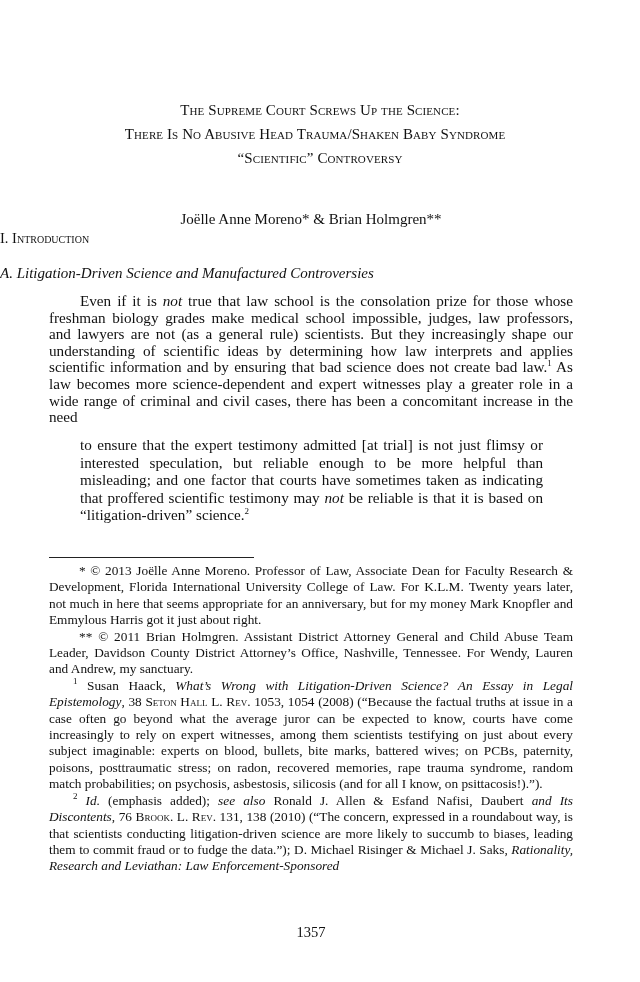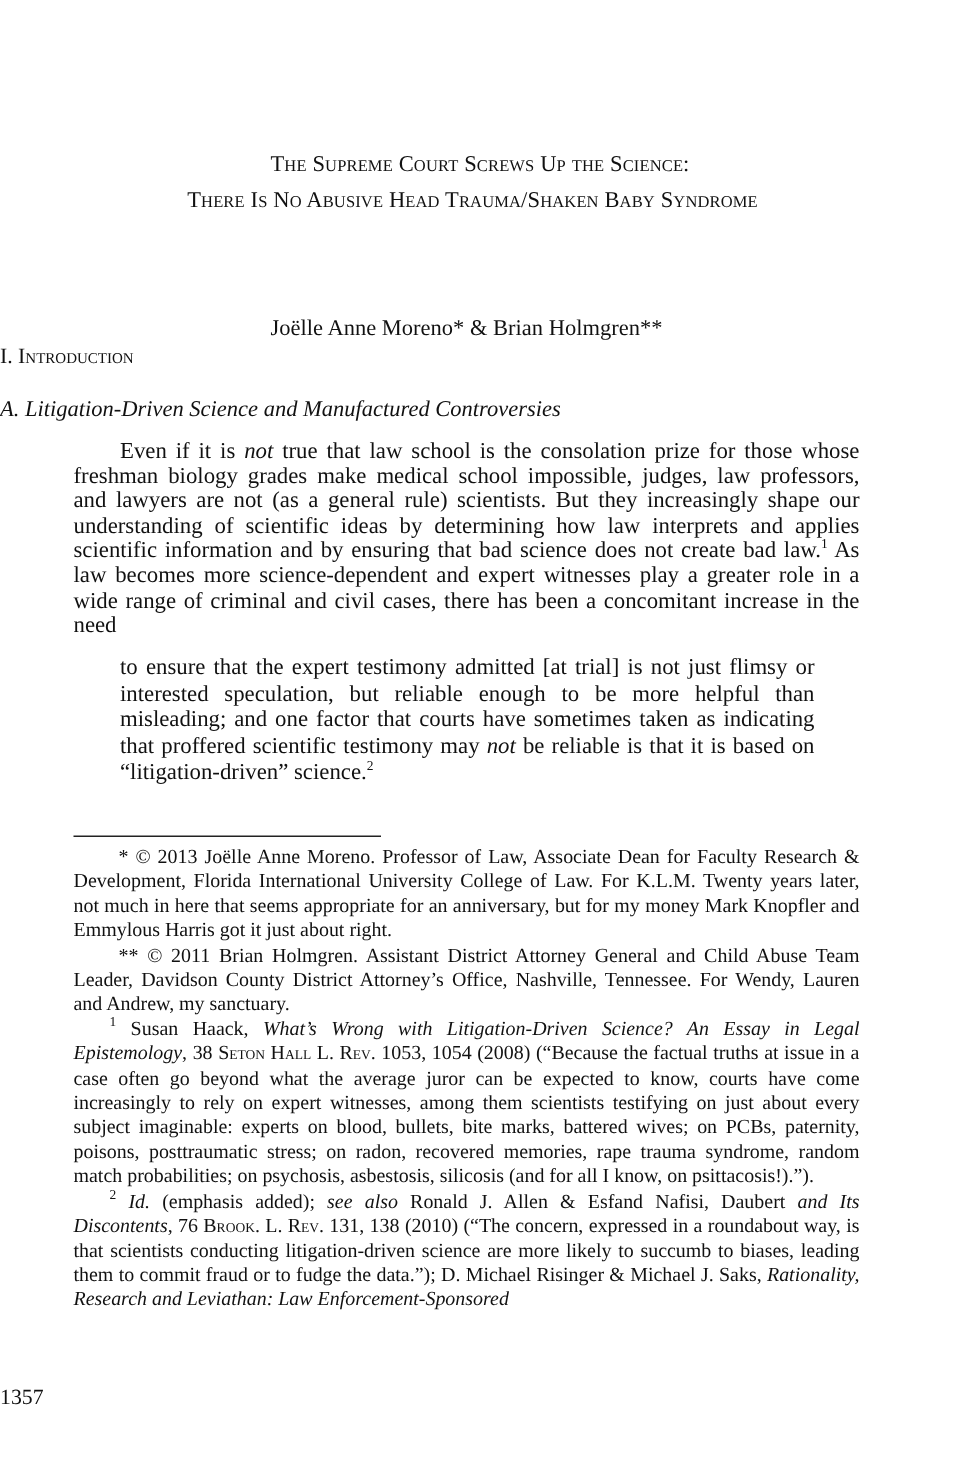--- a/index.html
+++ b/index.html
@@ -22,30 +22,31 @@
   .blockquote { position: absolute; left: 80px; top: 436px; width: 463px;
                 font-size: 15.2px; line-height: 17.6px; text-align: justify; }
   sup { font-size: 9px; line-height: 0; vertical-align: 6px; }
   .fn-rule { position: absolute; left: 49px; top: 557px; width: 205px; height: 0;
              border-top: 1px solid #222; }
   .footnotes { position: absolute; left: 49px; top: 563px; width: 524px;
                font-size: 13.3px; line-height: 16.4px; text-align: justify; }
   .footnotes p { margin: 0; }
   .footnotes .fi { display: inline-block; width: 30px; }
   .footnotes .fi1 { display: inline-block; width: 24px; }
-  .page-number { position: absolute; left: 0; top: 924px; width: 622px; text-align: left;
+  .page-number { position: absolute; left: 0; top: 924px; width: 622px; text-align: center;
                  font-size: 14.5px; }
   i { font-style: italic; }
 </style>
 </head>
 <body>
 
 <div class="title-block">
   <div class="sc">The Supreme Court Screws Up the Science:</div>
   <div class="sc title-line2">There Is No Abusive Head Trauma/Shaken Baby Syndrome</div>
+  <div class="sc">“Scientific” Controversy</div>
 </div>
 
 <div class="authors">Joëlle Anne Moreno* &amp; Brian Holmgren**</div>
 
 <div class="section-heading">I. Introduction</div>
 
 <div class="subsection-heading">A.  Litigation-Driven Science and Manufactured Controversies</div>
 
 <div class="body-para"><span class="indent"></span><span>Even if it is </span><i>not</i><span> true that law school is the consolation prize for those whose freshman biology grades make medical school impossible, judges, law professors, and lawyers are not (as a general rule) scientists. But they increasingly shape our understanding of scientific ideas by determining how law interprets and applies scientific information and by ensuring that bad science does not create bad law.</span><sup>1</sup><span> As law becomes more science-dependent and expert witnesses play a greater role in a wide range of criminal and civil cases, there has been a concomitant increase in the need</span></div>
 

